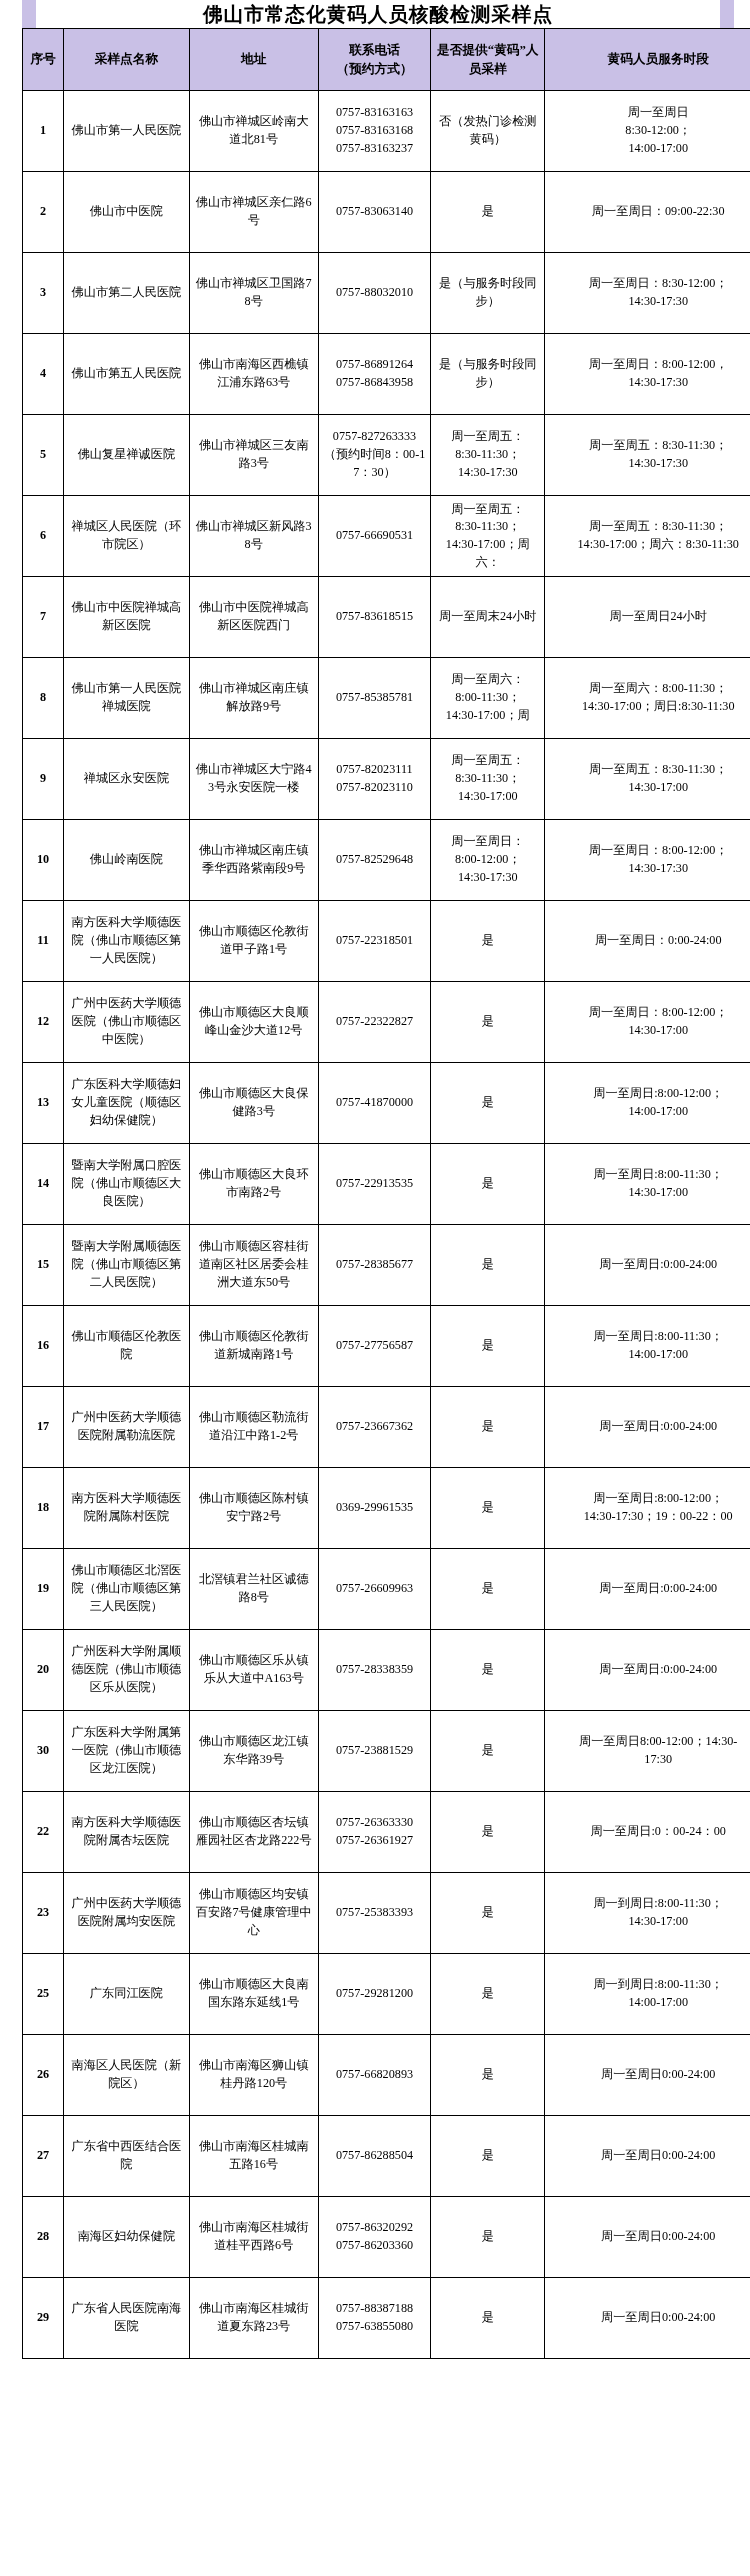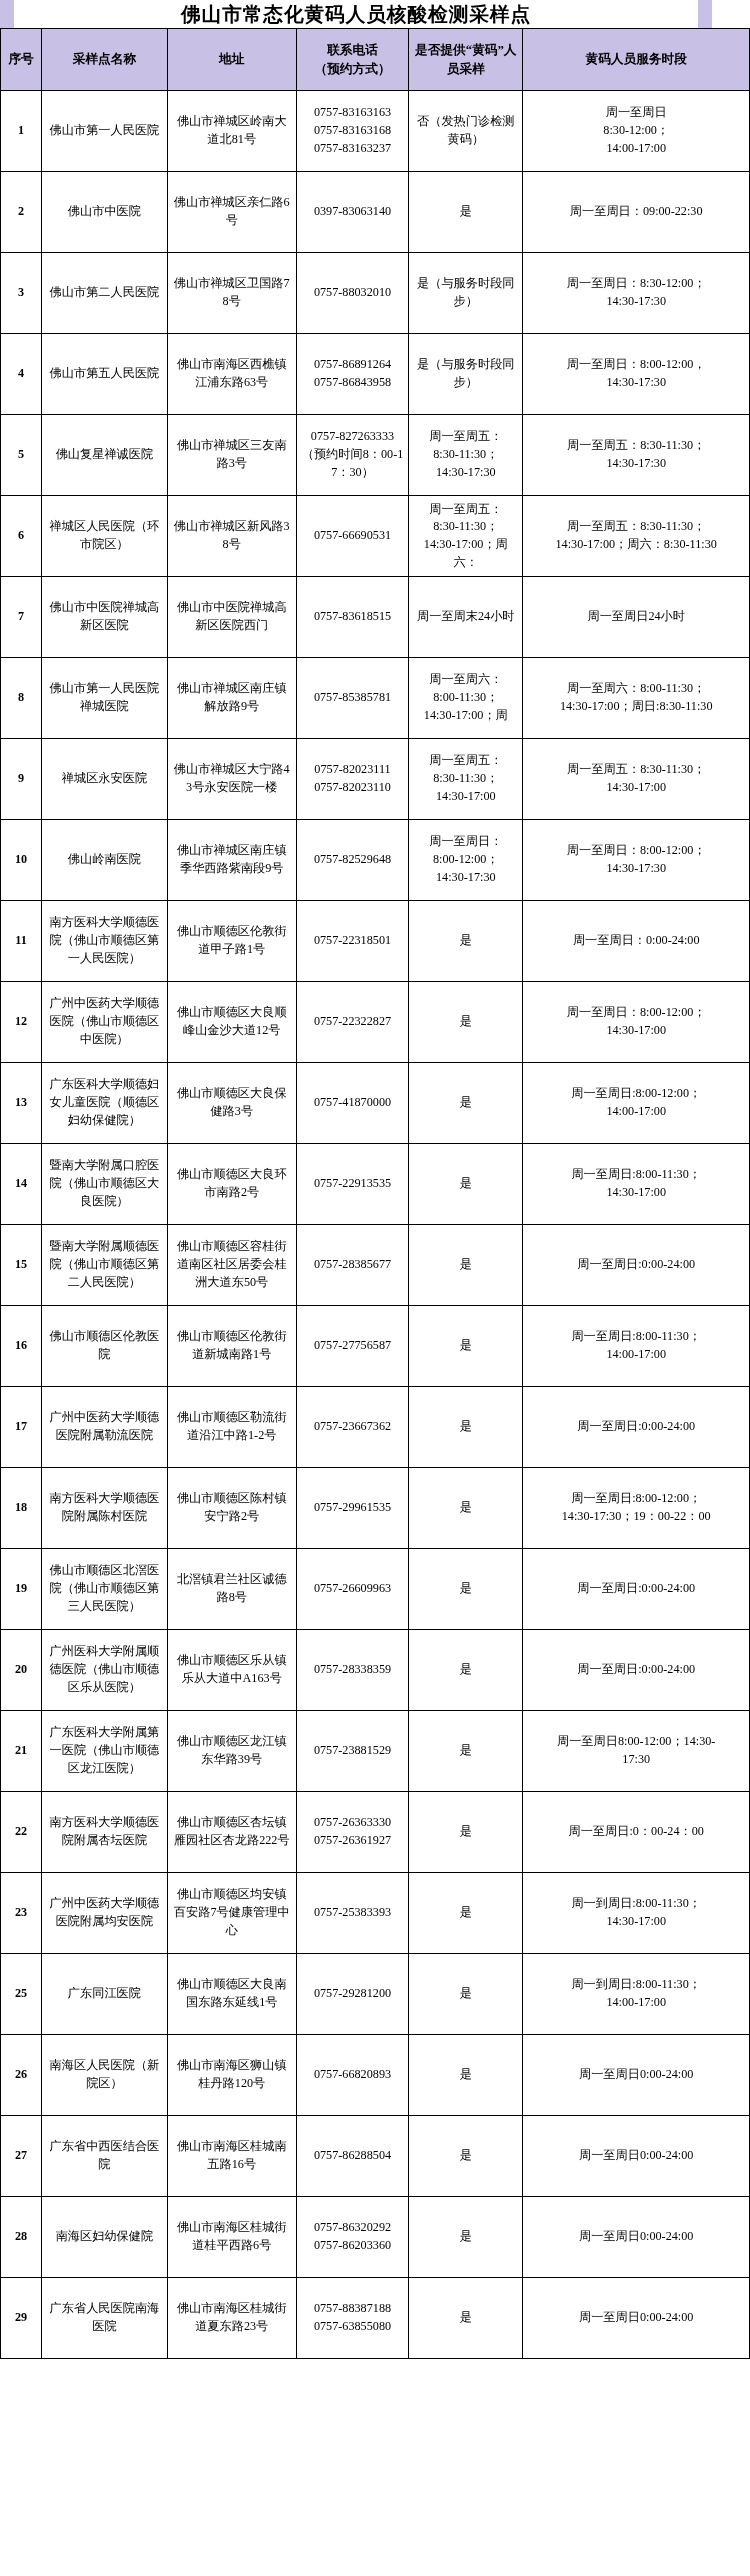--- a/index.html
+++ b/index.html
@@ -2,21 +2,21 @@
 <html style="font-size:15px"><head>
 <meta charset="utf-8">
 <style>
   * { box-sizing: border-box; margin: 0; padding: 0; }
   html, body { background: #ffffff; }
   body {
     width: 750px;
     font-family: "Liberation Serif", "DejaVu Serif", serif;
     color: #000000;
   }
-  .page { position: relative; width: 712px; }
+  .page { position: relative; width: 712px; margin-left: 22px; }
   .corner { position: absolute; top: 0; width: 14px; height: 28px; background: #c9c0e6; }
   .corner.left { left: 0; }
   .corner.right { right: 0; }
   .doc-title {
     height: 28px;
     line-height: 28px;
     text-align: center;
     font-size: 19.7px;
     font-weight: bold;
     font-family: "Liberation Sans", "DejaVu Sans", sans-serif;
@@ -90,21 +90,21 @@
 0757-83163237</td>
           <td class="c-yellow-code">否（发热门诊检测黄码）</td>
           <td class="c-hours">周一至周日
 8:30-12:00；
 14:00-17:00</td>
         </tr>
         <tr>
           <td class="c-no">2</td>
           <td class="c-name">佛山市中医院</td>
           <td class="c-address">佛山市禅城区亲仁路6号</td>
-          <td class="c-phone">0397-83063140</td>
+          <td class="c-phone">0757-83063140</td>
           <td class="c-yellow-code">是</td>
           <td class="c-hours">周一至周日：09:00-22:30</td>
         </tr>
         <tr>
           <td class="c-no">3</td>
           <td class="c-name">佛山市第二人民医院</td>
           <td class="c-address">佛山市禅城区卫国路78号</td>
           <td class="c-phone">0757-88032010</td>
           <td class="c-yellow-code">是（与服务时段同步）</td>
           <td class="c-hours">周一至周日：8:30-12:00；
@@ -241,21 +241,21 @@
           <td class="c-name">广州中医药大学顺德医院附属勒流医院</td>
           <td class="c-address">佛山市顺德区勒流街道沿江中路1-2号</td>
           <td class="c-phone">0757-23667362</td>
           <td class="c-yellow-code">是</td>
           <td class="c-hours">周一至周日:0:00-24:00</td>
         </tr>
         <tr>
           <td class="c-no">18</td>
           <td class="c-name">南方医科大学顺德医院附属陈村医院</td>
           <td class="c-address">佛山市顺德区陈村镇安宁路2号</td>
-          <td class="c-phone">0757-29961535</td>
+          <td class="c-phone">0369-29961535</td>
           <td class="c-yellow-code">是</td>
           <td class="c-hours">周一至周日:8:00-12:00；
 14:30-17:30；19：00-22：00</td>
         </tr>
         <tr>
           <td class="c-no">19</td>
           <td class="c-name">佛山市顺德区北滘医院（佛山市顺德区第三人民医院）</td>
           <td class="c-address">北滘镇君兰社区诚德路8号</td>
           <td class="c-phone">0757-26609963</td>
           <td class="c-yellow-code">是</td>
@@ -263,21 +263,21 @@
         </tr>
         <tr>
           <td class="c-no">20</td>
           <td class="c-name">广州医科大学附属顺德医院（佛山市顺德区乐从医院）</td>
           <td class="c-address">佛山市顺德区乐从镇乐从大道中A163号</td>
           <td class="c-phone">0757-28338359</td>
           <td class="c-yellow-code">是</td>
           <td class="c-hours">周一至周日:0:00-24:00</td>
         </tr>
         <tr>
-          <td class="c-no">21</td>
+          <td class="c-no">30</td>
           <td class="c-name">广东医科大学附属第一医院（佛山市顺德区龙江医院）</td>
           <td class="c-address">佛山市顺德区龙江镇东华路39号</td>
           <td class="c-phone">0757-23881529</td>
           <td class="c-yellow-code">是</td>
           <td class="c-hours">周一至周日8:00-12:00；14:30-
 17:30</td>
         </tr>
         <tr>
           <td class="c-no">22</td>
           <td class="c-name">南方医科大学顺德医院附属杏坛医院</td>

